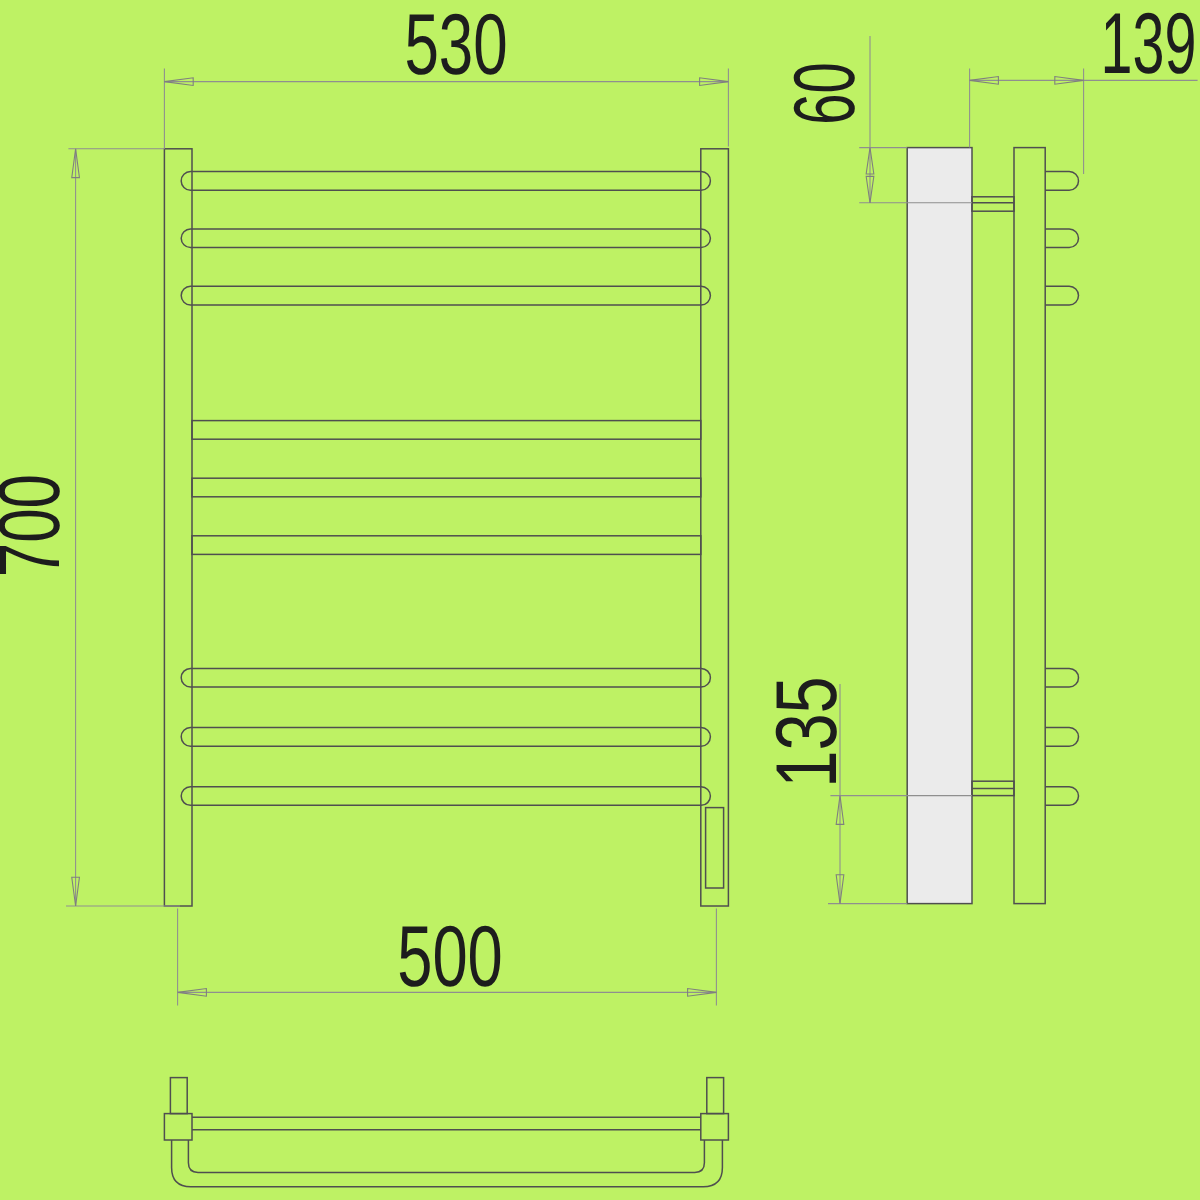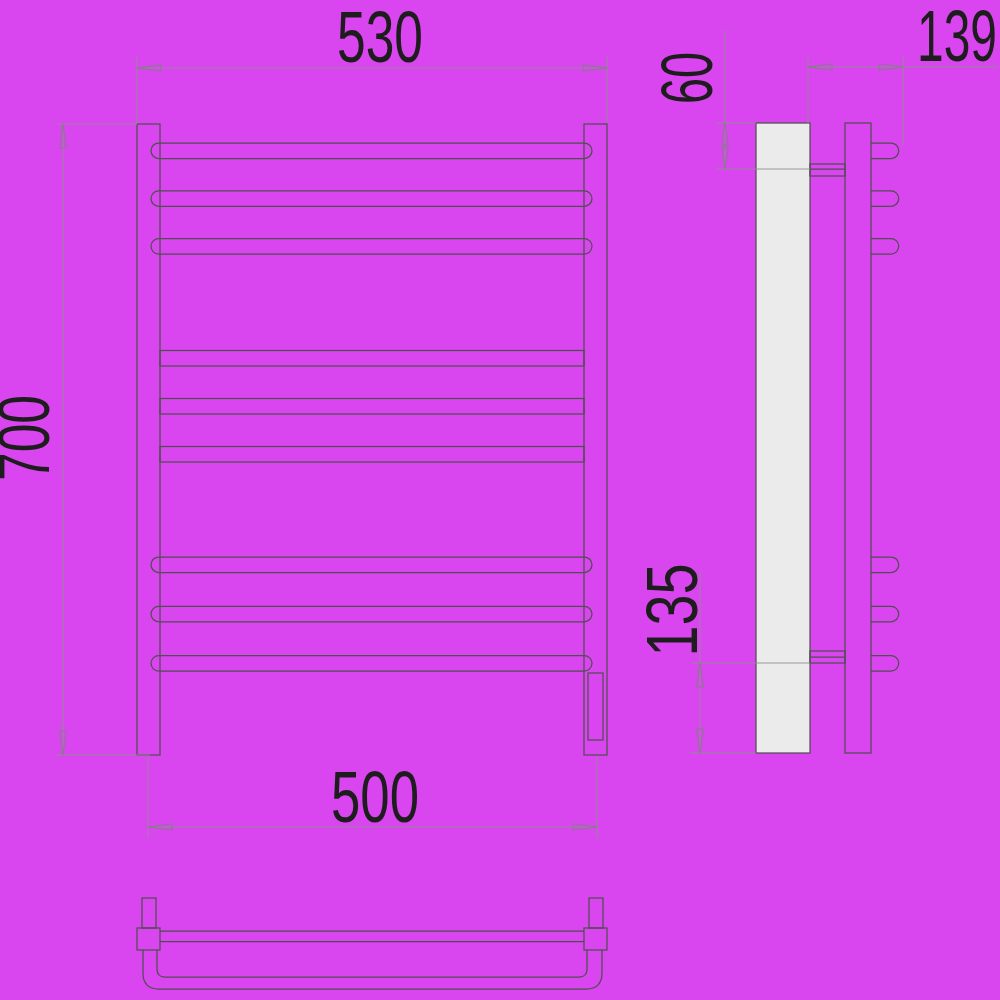--- a/index.html
+++ b/index.html
@@ -1,16 +1,16 @@
 <!DOCTYPE html>
 <html><head>
 <meta charset="utf-8">
 <style>
   html,body{margin:0;padding:0;background:#ffffff;}
-  .stage{width:1000px;height:1000px;position:relative;background:#d946ef;overflow:hidden;}
+  .stage{width:1000px;height:1000px;position:relative;background:#bef264;overflow:hidden;}
   svg{display:block;}
   .obj{fill:none;stroke:#4f4f4f;stroke-width:1.25;stroke-linejoin:miter;}
   .obj-shaded{fill:#ebebeb;stroke:#4f4f4f;stroke-width:1.25;}
   .dim{fill:none;stroke:#8f8f8f;stroke-width:0.9;}
   .arr{fill:none;stroke:#7f7f7f;stroke-width:0.9;stroke-linejoin:miter;}
   .dimtext{fill:#1d1d1d;font-family:"Liberation Sans",sans-serif;font-size:72px;
            font-weight:400;text-anchor:middle;}
 </style>
 </head>
 <body>

